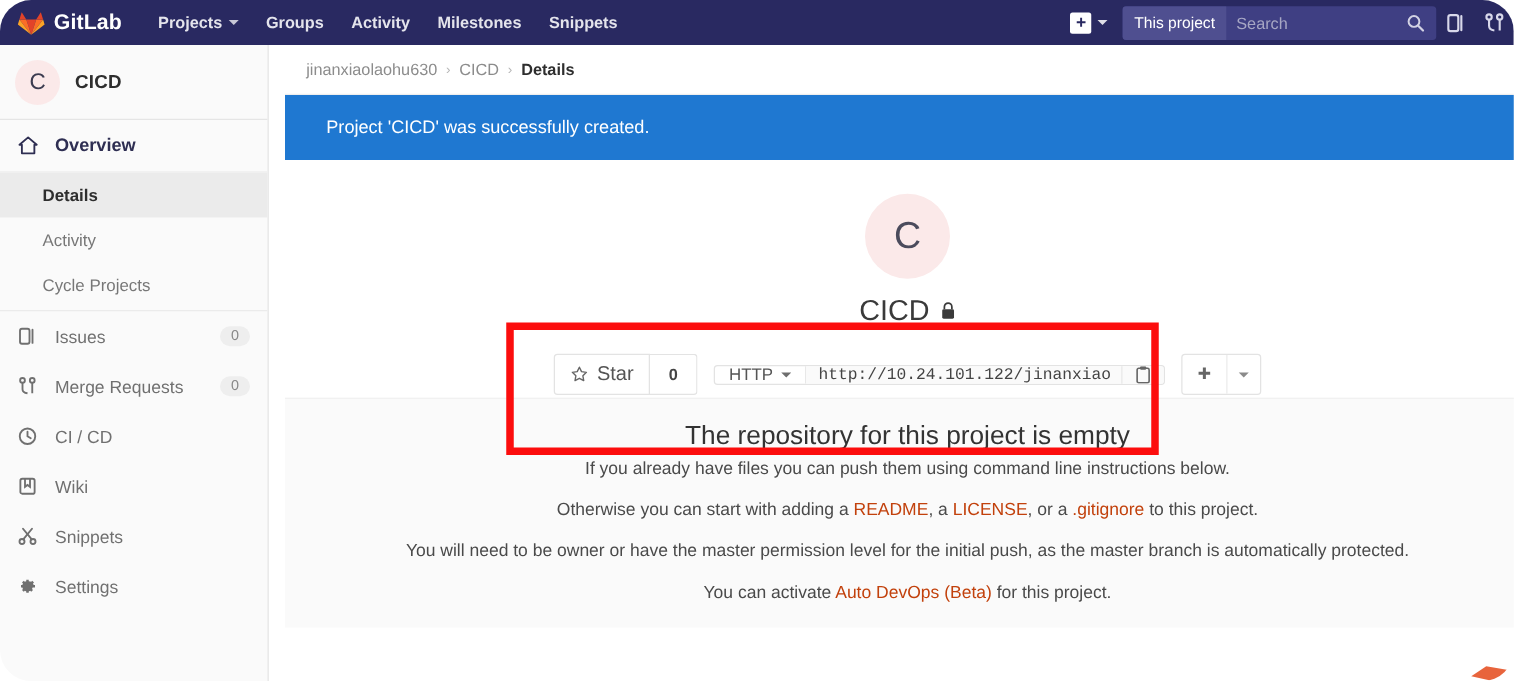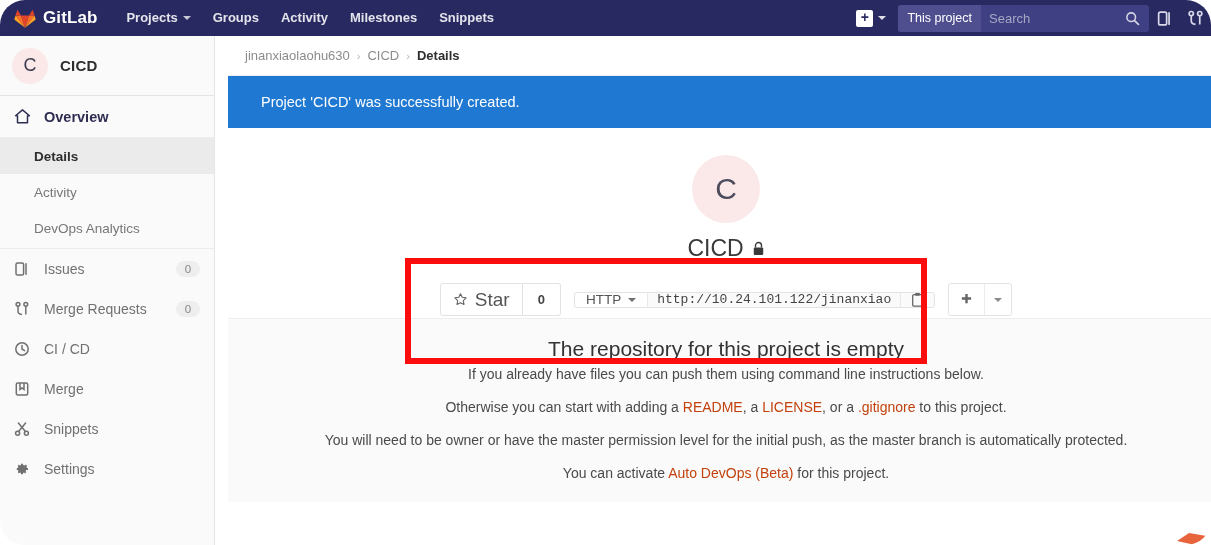--- a/index.html
+++ b/index.html
@@ -156,21 +156,21 @@
     font-weight: normal;
   }
   .clone-row {
     margin-top: 21px; display: flex; align-items: center;
     justify-content: center; gap: 13px;
   }
   .btn-group { display: flex; align-items: stretch; }
   .btn {
     background: #fff; border: 1px solid #e3e3e3; border-radius: 3px;
     height: 33px; display: flex; align-items: center; padding: 0 12px;
-    font-size: 19px; color: #555555; cursor: pointer; white-space: nowrap;
+    font-size: 16px; color: #555555; cursor: pointer; white-space: nowrap;
   }
   .btn.star { border-radius: 3px 0 0 3px; gap: 7px; }
   .btn.count {
     border-left: 0; border-radius: 0 3px 3px 0;
     font-weight: bold; color: #444; padding: 0 15px; font-size: 13px;
   }
   .clone-box {
     display: flex; align-items: center;
     border: 1px solid #e3e3e3; border-radius: 3px; height: 16px;
     background: #fff; overflow: hidden;
@@ -314,21 +314,21 @@
     </div>
 
     <div class="sub-wrap">
       <div class="side-sub active">
         <span>Details</span>
       </div>
       <div class="side-sub">
         <span>Activity</span>
       </div>
       <div class="side-sub">
-        <span>DevOps Analytics</span>
+        <span>Cycle Projects</span>
       </div>
     </div>
 
     <div class="side-item">
       <span class="s-ico">
         <svg width="16" height="16" viewBox="0 0 16 16" class="icon-svg">
           <rect x="2" y="2" width="7.6" height="12" rx="1.6" fill="none" stroke="#707070" stroke-width="1.5"></rect>
           <line x1="12" y1="2.7" x2="12" y2="13.3" stroke="#707070" stroke-width="1.5" stroke-linecap="round"></line>
         </svg>
       </span>
@@ -359,21 +359,21 @@
       <span>CI / CD</span>
     </div>
 
     <div class="side-item">
       <span class="s-ico">
         <svg width="16" height="16" viewBox="0 0 16 16" class="icon-svg">
           <rect x="2.3" y="2" width="11.4" height="12" rx="1.5" fill="none" stroke="#707070" stroke-width="1.5"></rect>
           <path d="M6 2 V8.4 L8 6.9 L10 8.4 V2" fill="none" stroke="#707070" stroke-width="1.5"></path>
         </svg>
       </span>
-      <span>Merge</span>
+      <span>Wiki</span>
     </div>
 
     <div class="side-item">
       <span class="s-ico">
         <svg width="16" height="16" viewBox="0 0 16 16" class="icon-svg">
           <circle cx="3.6" cy="12.2" r="2" fill="none" stroke="#707070" stroke-width="1.5"></circle>
           <circle cx="12.4" cy="12.2" r="2" fill="none" stroke="#707070" stroke-width="1.5"></circle>
           <line x1="4.6" y1="10.5" x2="11.6" y2="2" stroke="#707070" stroke-width="1.5" stroke-linecap="round"></line>
           <line x1="11.4" y1="10.5" x2="4.4" y2="2" stroke="#707070" stroke-width="1.5" stroke-linecap="round"></line>
         </svg>

